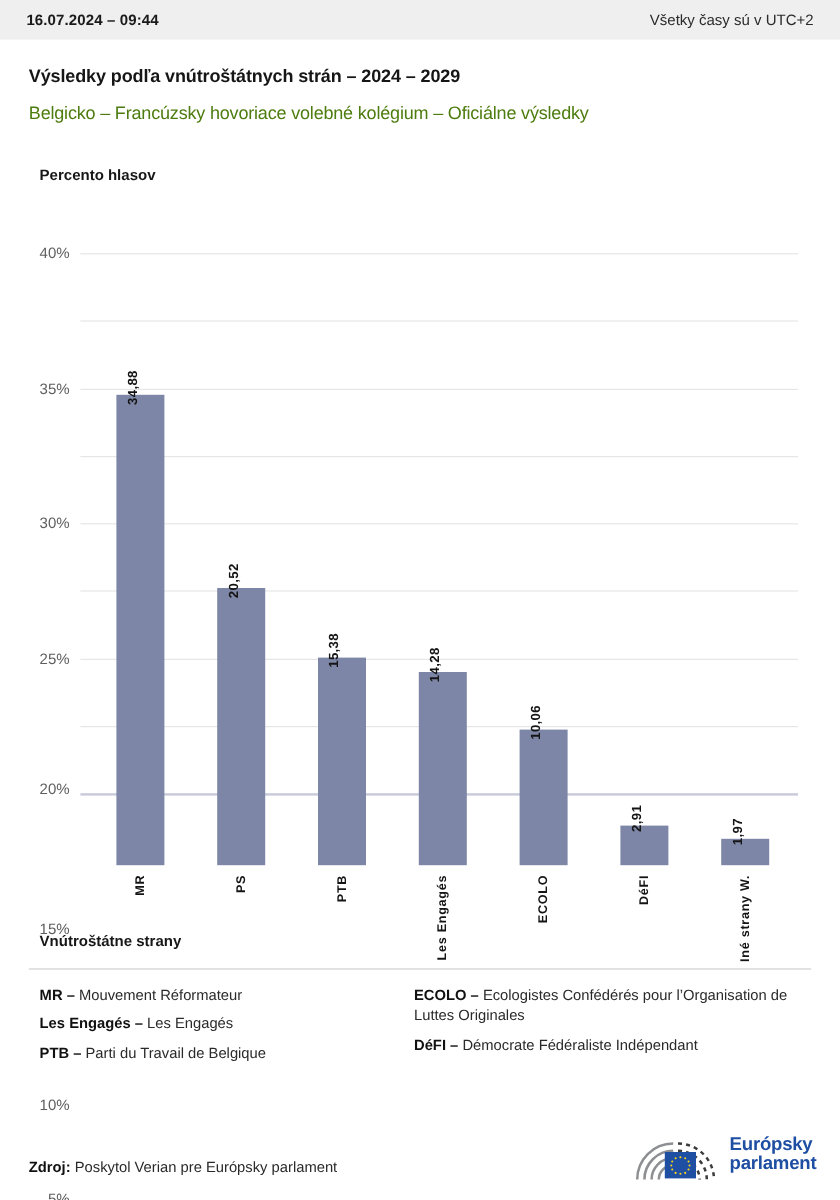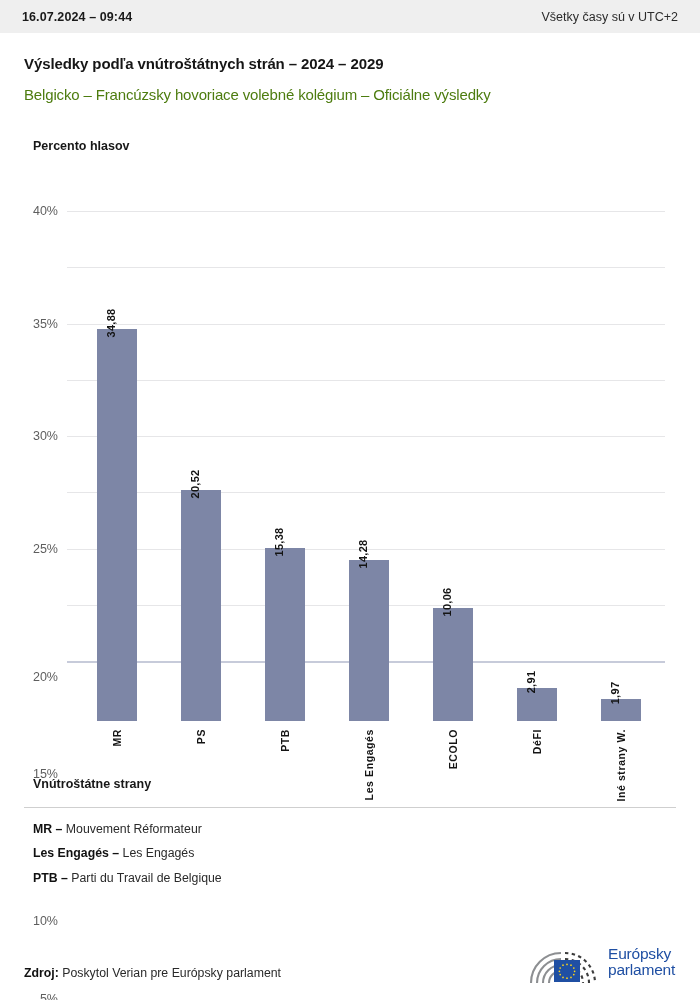--- a/index.html
+++ b/index.html
@@ -115,21 +115,21 @@
   }
   .source .lbl { font-weight: bold; color: #111; }
 
   .eplogo {
     position: absolute; left: 527px; top: 937px;
     width: 152px; height: 50px;
     display: flex; align-items: center; gap: 7px;
   }
   .eplogo-mark { width: 74px; height: 48px; flex: none; }
   .eplogo-text {
-    font-size: 15.5px; line-height: 1.05; color: #1f4fa3; font-weight: normal;
+    font-size: 15.5px; line-height: 1.05; color: #1f4fa3; font-weight: bold;
     letter-spacing: -.2px;
   }
 </style>
 </head>
 <body>
 
 <div class="topbar">
   <span class="topbar-date">16.07.2024 – 09:44</span>
   <span class="topbar-tz">Všetky časy sú v UTC+2</span>
 </div>
@@ -145,21 +145,21 @@
     <div class="gridline" style="top: 56.25px;">
       <div class="ytick" style="top: 56.25px;">35%</div>
     </div>
     <div class="gridline" style="top: 112.5px;">
       <div class="ytick" style="top: 112.5px;">30%</div>
     </div>
     <div class="gridline" style="top: 168.75px;">
       <div class="ytick" style="top: 168.75px;">25%</div>
     </div>
     <div class="gridline" style="top: 225px;">
-      <div class="ytick" style="top: 241px;">20%</div>
+      <div class="ytick" style="top: 222px;">20%</div>
     </div>
     <div class="gridline" style="top: 281.25px;">
       <div class="ytick" style="top: 281.25px;">15%</div>
     </div>
     <div class="gridline" style="top: 337.5px;">
       <div class="ytick" style="top: 337.5px; margin-top: 35px;">10%</div>
     </div>
     <div class="gridline" style="top: 393.75px;">
       <div class="ytick" style="top: 393.75px;">5%</div>
     </div>
@@ -196,20 +196,22 @@
 
 <div class="legend-head">Vnútroštátne strany</div>
 <div class="legend-rule"></div>
 <div class="legend-cols">
   <div class="legend-col" id="legend-left">
       <div class="legend-item"><span class="abbr">MR –</span><span> Mouvement Réformateur</span></div>
       <div class="legend-item"><span class="abbr">Les Engagés –</span><span> Les Engagés</span></div>
       <div class="legend-item"><span class="abbr">PTB –</span><span> Parti du Travail de Belgique</span></div>
     </div>
   <div class="legend-col right" id="legend-right">
+      <div class="legend-item"><span class="abbr">ECOLO –</span><span> Ecologistes Confédérés pour l’Organisation de Luttes Originales</span></div>
+      <div class="legend-item"><span class="abbr">DéFI –</span><span> Démocrate Fédéraliste Indépendant</span></div>
     </div>
 </div>
 
 <div class="source">
   <span class="lbl">Zdroj:</span>
   <span>Poskytol Verian pre Európsky parlament</span>
 </div>
 
 <div class="eplogo">
   <svg class="eplogo-mark" viewBox="0 0 74 48">

